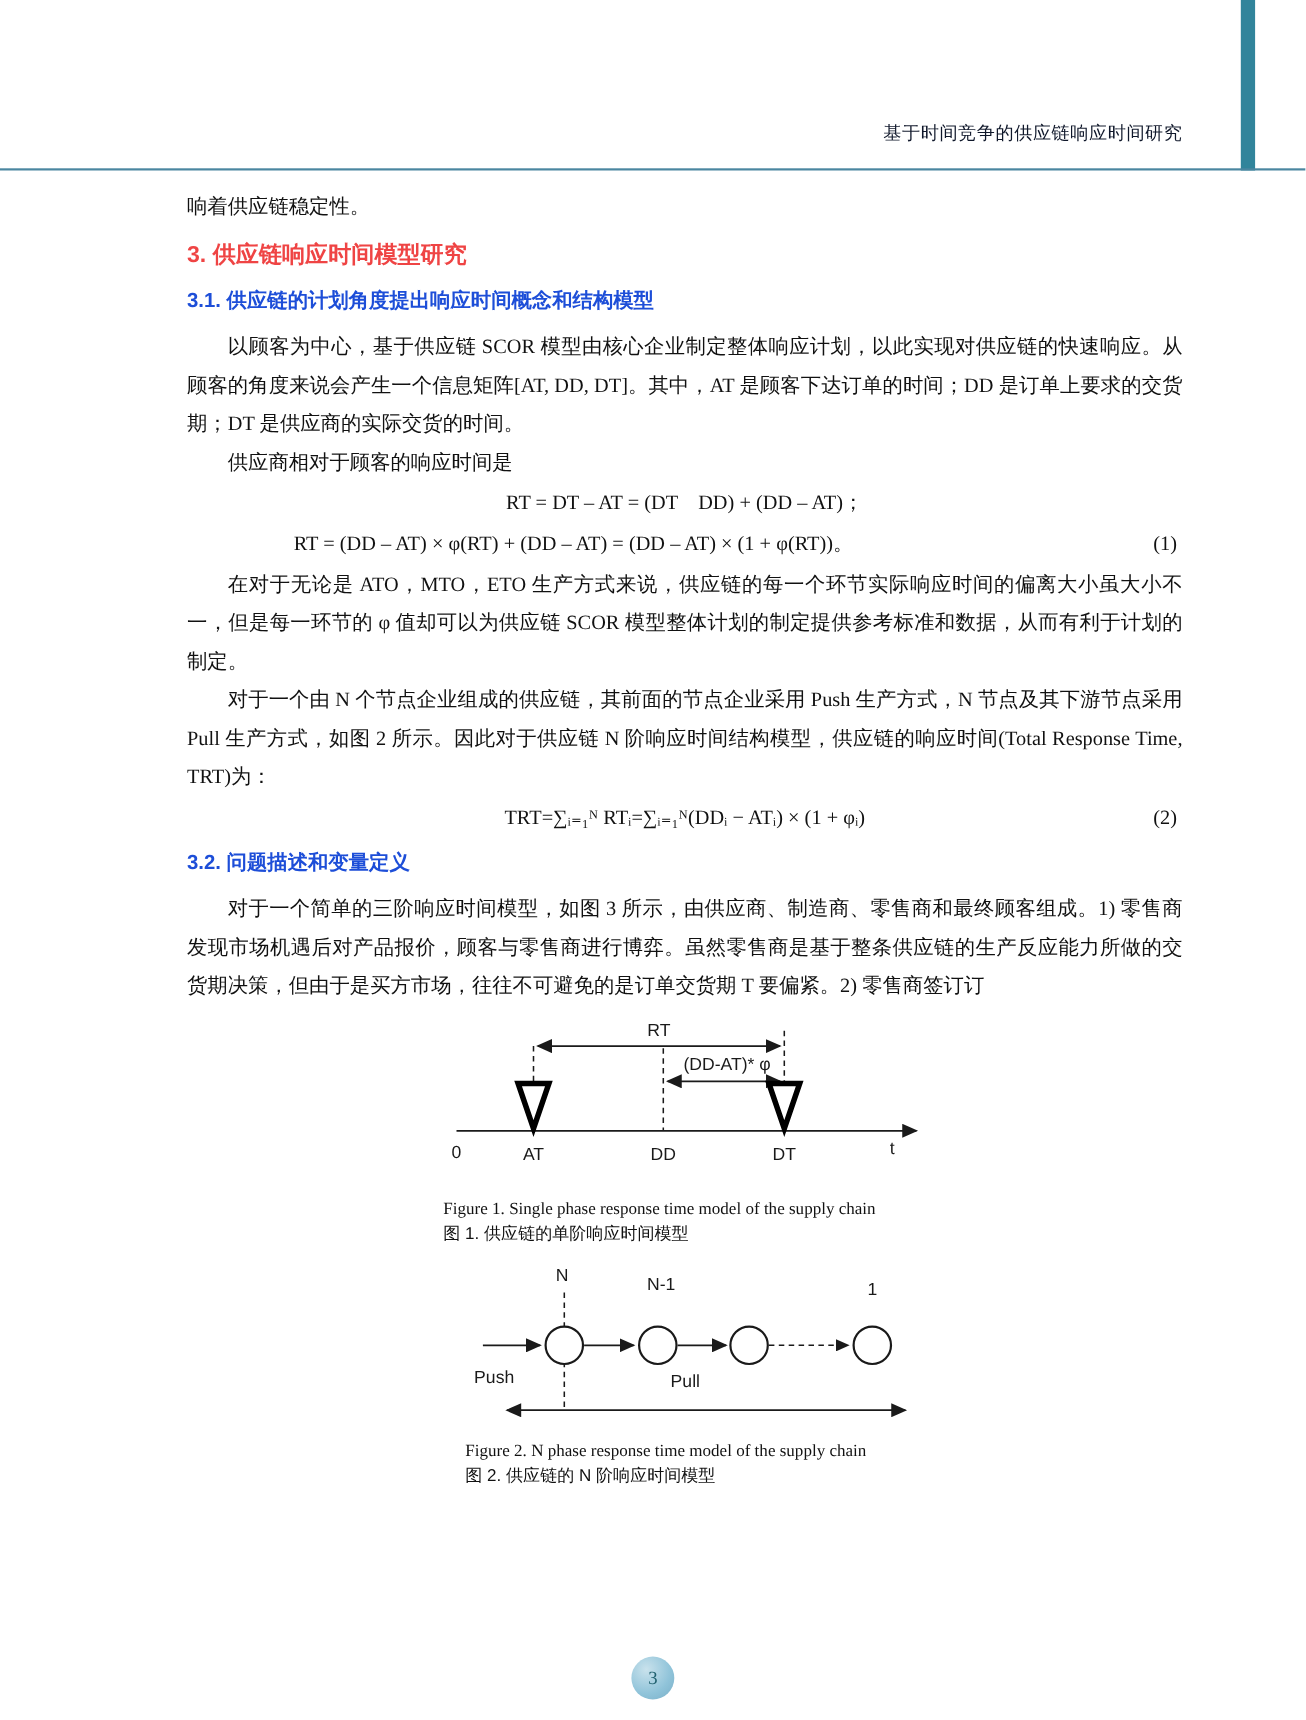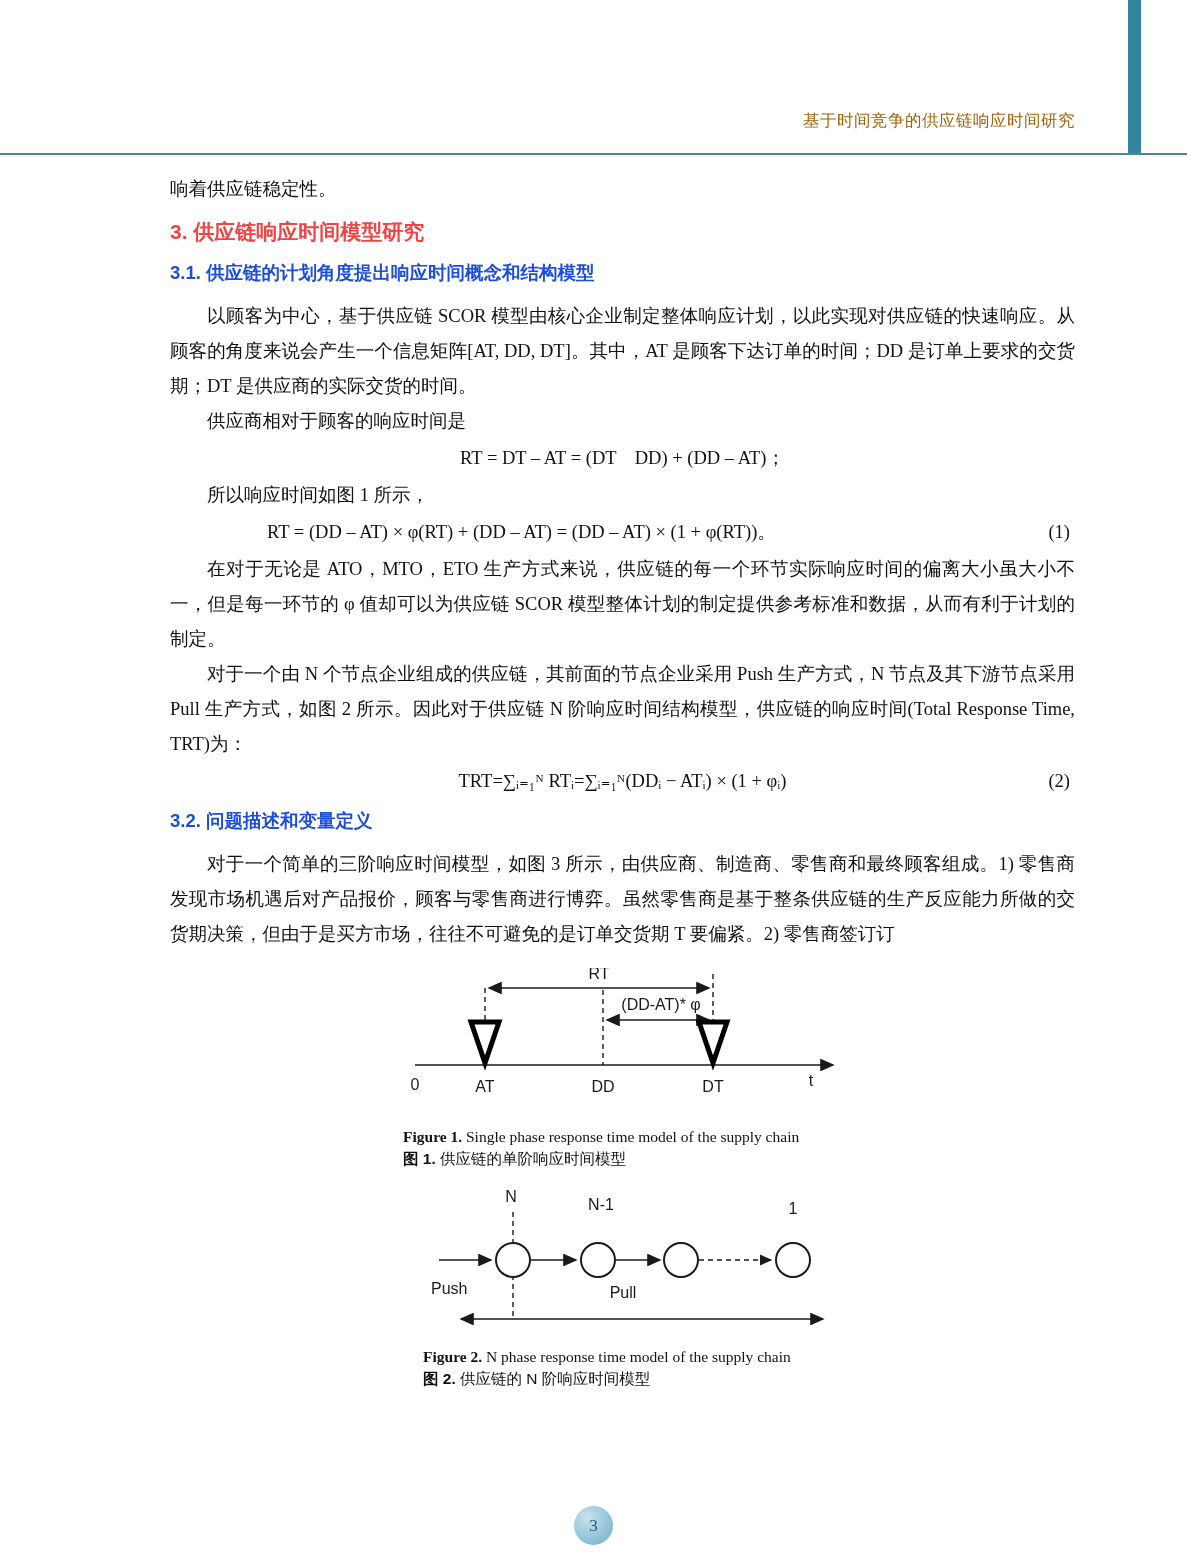--- a/index.html
+++ b/index.html
@@ -4,21 +4,21 @@
 <style>
   * { margin:0; padding:0; box-sizing:border-box; }
   html,body { background:#ffffff; }
   .page {
     position:relative; width:1187px; height:1564px; background:#ffffff;
     font-family:"Liberation Serif","DejaVu Serif",serif; color:#111; overflow:hidden;
   }
   
   .running-head {
     position:absolute; top:110px; right:112px;
-    font-size:16.5px; color:#a16207; letter-spacing:0.5px;
+    font-size:16.5px; color:#0f172a; letter-spacing:0.5px;
   }
   .accent-bar {
     position:absolute; top:0; right:46px; width:13px; height:155px; background:#31849B;
   }
   .header-rule {
     position:absolute; top:153px; left:0; width:1187px; height:2px; background:#4a86a0;
   }
   
   .content {
     position:absolute; left:170px; top:172px; width:905px;
@@ -37,21 +37,21 @@
   .equation { position:relative; text-align:center; margin:2px 5px; }
   .equation.left { text-align:left; padding-left:92px; }
   .eq-num { position:absolute; right:0; top:0; }
   
   .figure-block { margin-top:16px; }
   .fig1 { margin-left:233px; width:440px; }
   .fig2 { margin-left:253px; width:420px; margin-top:18px; }
   .figure-block svg { display:block; }
   .caption { width:400px; font-size:15.5px; line-height:22px; text-align:left; margin-top:8px; }
   .caption .zh { font-family:"Liberation Sans","DejaVu Sans",sans-serif; }
-  .caption b { font-weight:bold;text-align:right; }
+  .caption b { font-weight:normal;text-align:right; }
   svg text { font-family:"Liberation Sans","DejaVu Sans",sans-serif; font-size:16px; fill:#1a1a1a; }
   .diag-line { stroke:#1a1a1a; stroke-width:1.6; fill:none; }
   .diag-dash { stroke:#1a1a1a; stroke-width:1.4; fill:none; stroke-dasharray:5 4; }
   .tri { fill:#ffffff; stroke:#000000; stroke-width:5; stroke-linejoin:miter; }
   .node { fill:#ffffff; stroke:#1a1a1a; stroke-width:2; }
   
   .page-number-circle {
     position:absolute; left:574px; top:1506px; width:39px; height:39px; border-radius:50%;
     background:radial-gradient(circle at 35% 30%, #c9e2ec, #8fc3d9 60%, #79aec7);
     color:#20616f; font-size:17px; line-height:39px; text-align:center;
@@ -74,21 +74,20 @@
     <h2 class="sec">3.  供应链响应时间模型研究</h2>
     <h3 class="subsec">3.1.  供应链的计划角度提出响应时间概念和结构模型</h3>
 
     <p class="indent">以顾客为中心，基于供应链 SCOR 模型由核心企业制定整体响应计划，以此实现对供应链的快速响应。从顾客的角度来说会产生一个信息矩阵[AT, DD, DT]。其中，AT 是顾客下达订单的时间；DD 是订单上要求的交货期；DT 是供应商的实际交货的时间。</p>
     <p class="indent">供应商相对于顾客的响应时间是</p>
 
     <div class="equation">
       <span>RT = DT – AT = (DT　DD) + (DD – AT)；</span>
     </div>
 
-    <p class="indent">所以响应时间如图 1 所示，</p>
 
     <div class="equation left">
       <span>RT = (DD – AT) × φ(RT) + (DD – AT) = (DD – AT) × (1 + φ(RT))。</span>
       <span class="eq-num">(1)</span>
     </div>
 
     <p class="indent">在对于无论是 ATO，MTO，ETO 生产方式来说，供应链的每一个环节实际响应时间的偏离大小虽大小不一，但是每一环节的 φ 值却可以为供应链 SCOR 模型整体计划的制定提供参考标准和数据，从而有利于计划的制定。</p>
     <p class="indent">对于一个由 N 个节点企业组成的供应链，其前面的节点企业采用 Push 生产方式，N 节点及其下游节点采用 Pull 生产方式，如图 2 所示。因此对于供应链 N 阶响应时间结构模型，供应链的响应时间(Total Response Time, TRT)为：</p>
 
     <div class="equation">

